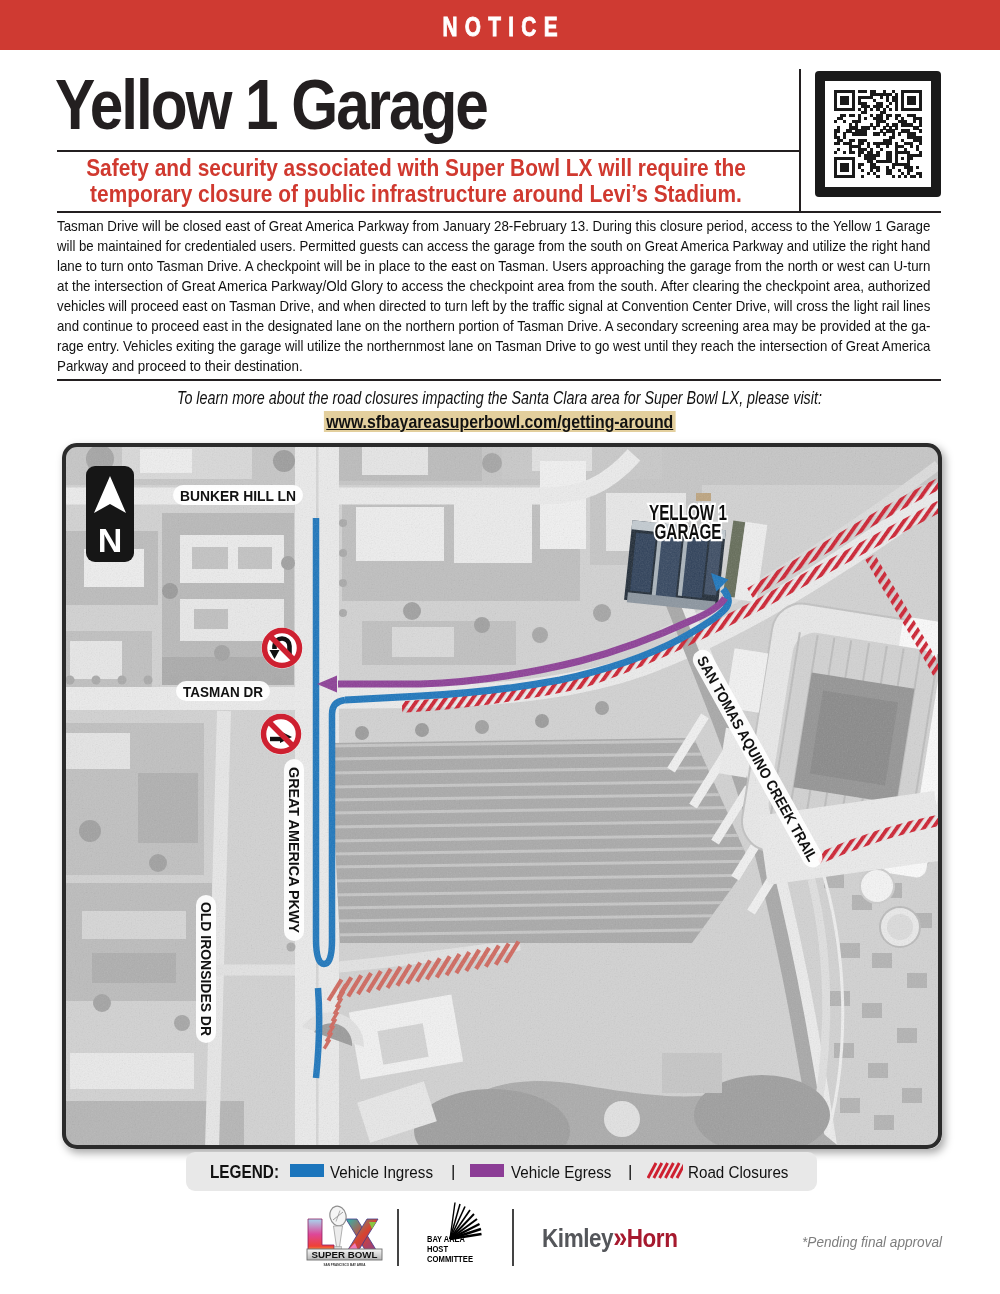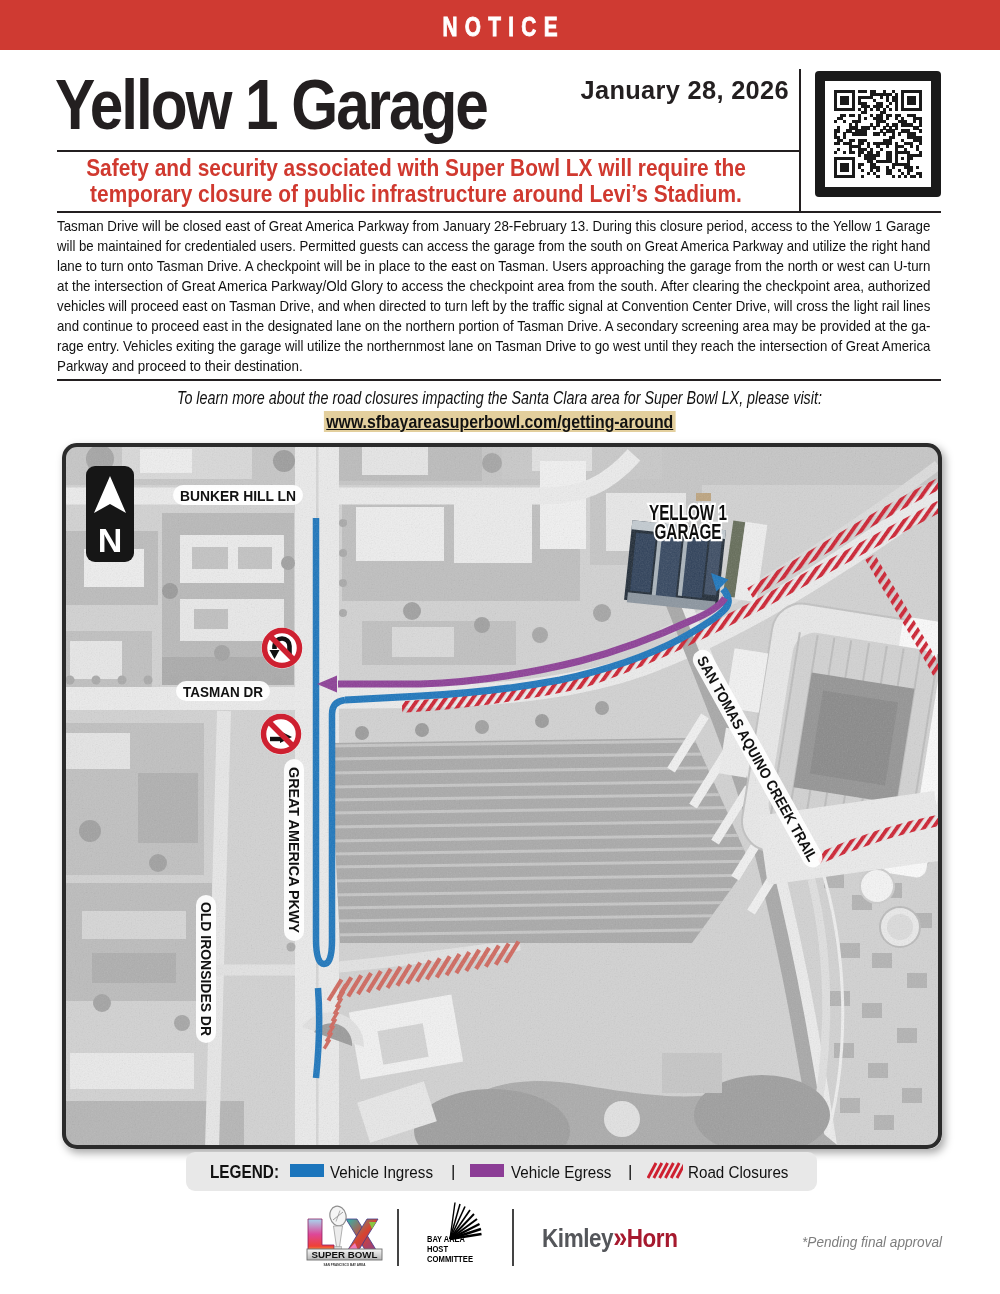--- a/index.html
+++ b/index.html
@@ -11,21 +11,20 @@
 </head>
 <body>
 <div id="page">
 
 <div class="abs" style="left:0;top:0;width:1000px;height:50px;background:#cf3a32;"></div>
 
 <div class="abs nw" style="left:0;top:10px;width:1000px;text-align:center;color:#fff;font-size:28.5px;font-weight:bold;letter-spacing:10px;text-indent:10px;transform:scaleX(0.73);transform-origin:50% 50%;-webkit-text-stroke:0.9px #fff;">NOTICE</div>
 
 <div class="abs nw" id="title" style="left:54.6px;top:70px;font-size:70px;line-height:70px;font-weight:bold;letter-spacing:-2.4px;color:#231f20;transform:scaleX(0.862);transform-origin:0 0;">Yellow 1 Garage</div>
 
-<div class="abs nw" id="date" style="left:580.5px;top:76.5px;font-size:25.4px;line-height:26px;font-weight:bold;letter-spacing:0.32px;color:#231f20;">January 28, 2026</div>
 
 <div class="abs" style="left:799px;top:69px;width:2px;height:142px;background:#231f20;"></div>
 
 <svg class="abs" style="left:815px;top:71px;" width="126" height="126" viewBox="0 0 126 126">
   <rect x="0" y="0" width="126" height="126" rx="4" fill="#1a1a1a"></rect>
   <rect x="10" y="10" width="106" height="106" fill="#fff"></rect>
   <g fill="#1a1a1a" transform="translate(19,19) scale(3.034)" shape-rendering="crispEdges">
     <rect x="0" y="0" width="7" height="1.04"></rect>
         <rect x="8" y="0" width="3" height="1.04"></rect>
         <rect x="12" y="0" width="2" height="1.04"></rect>

